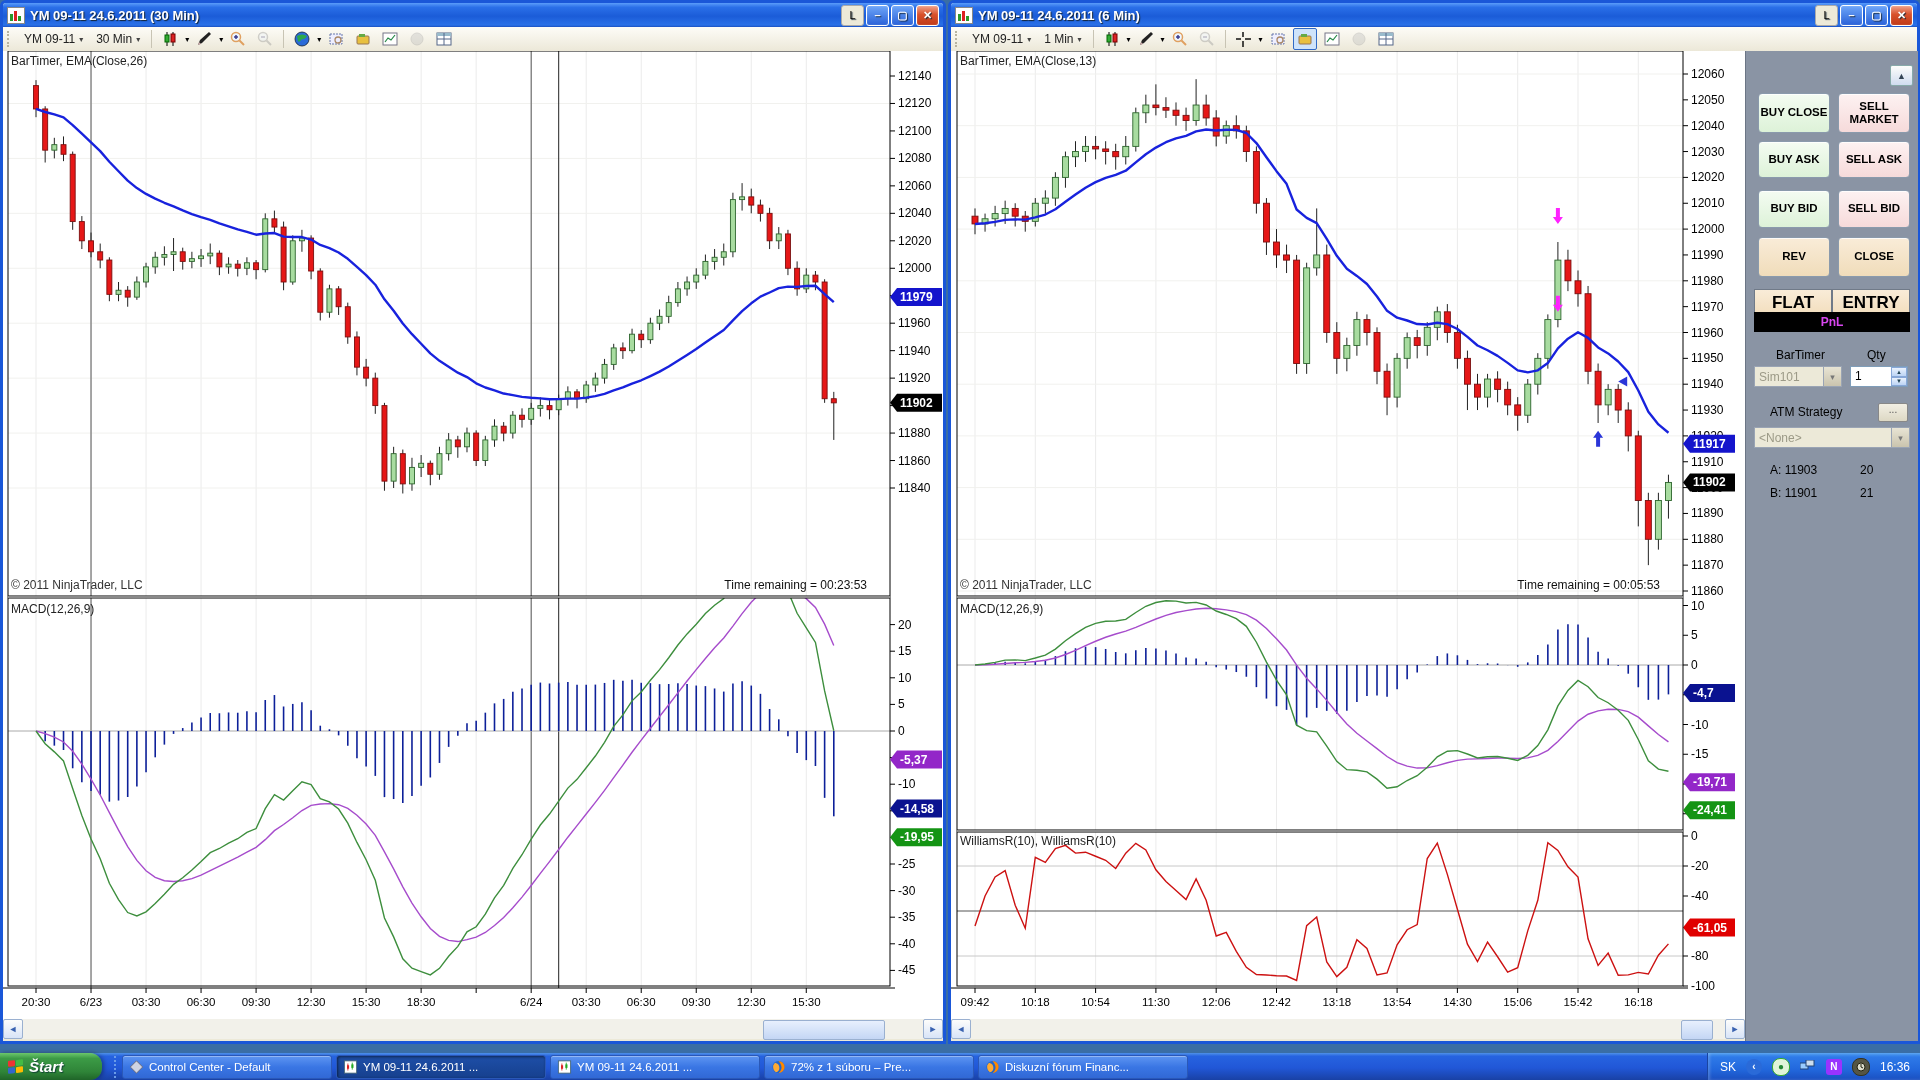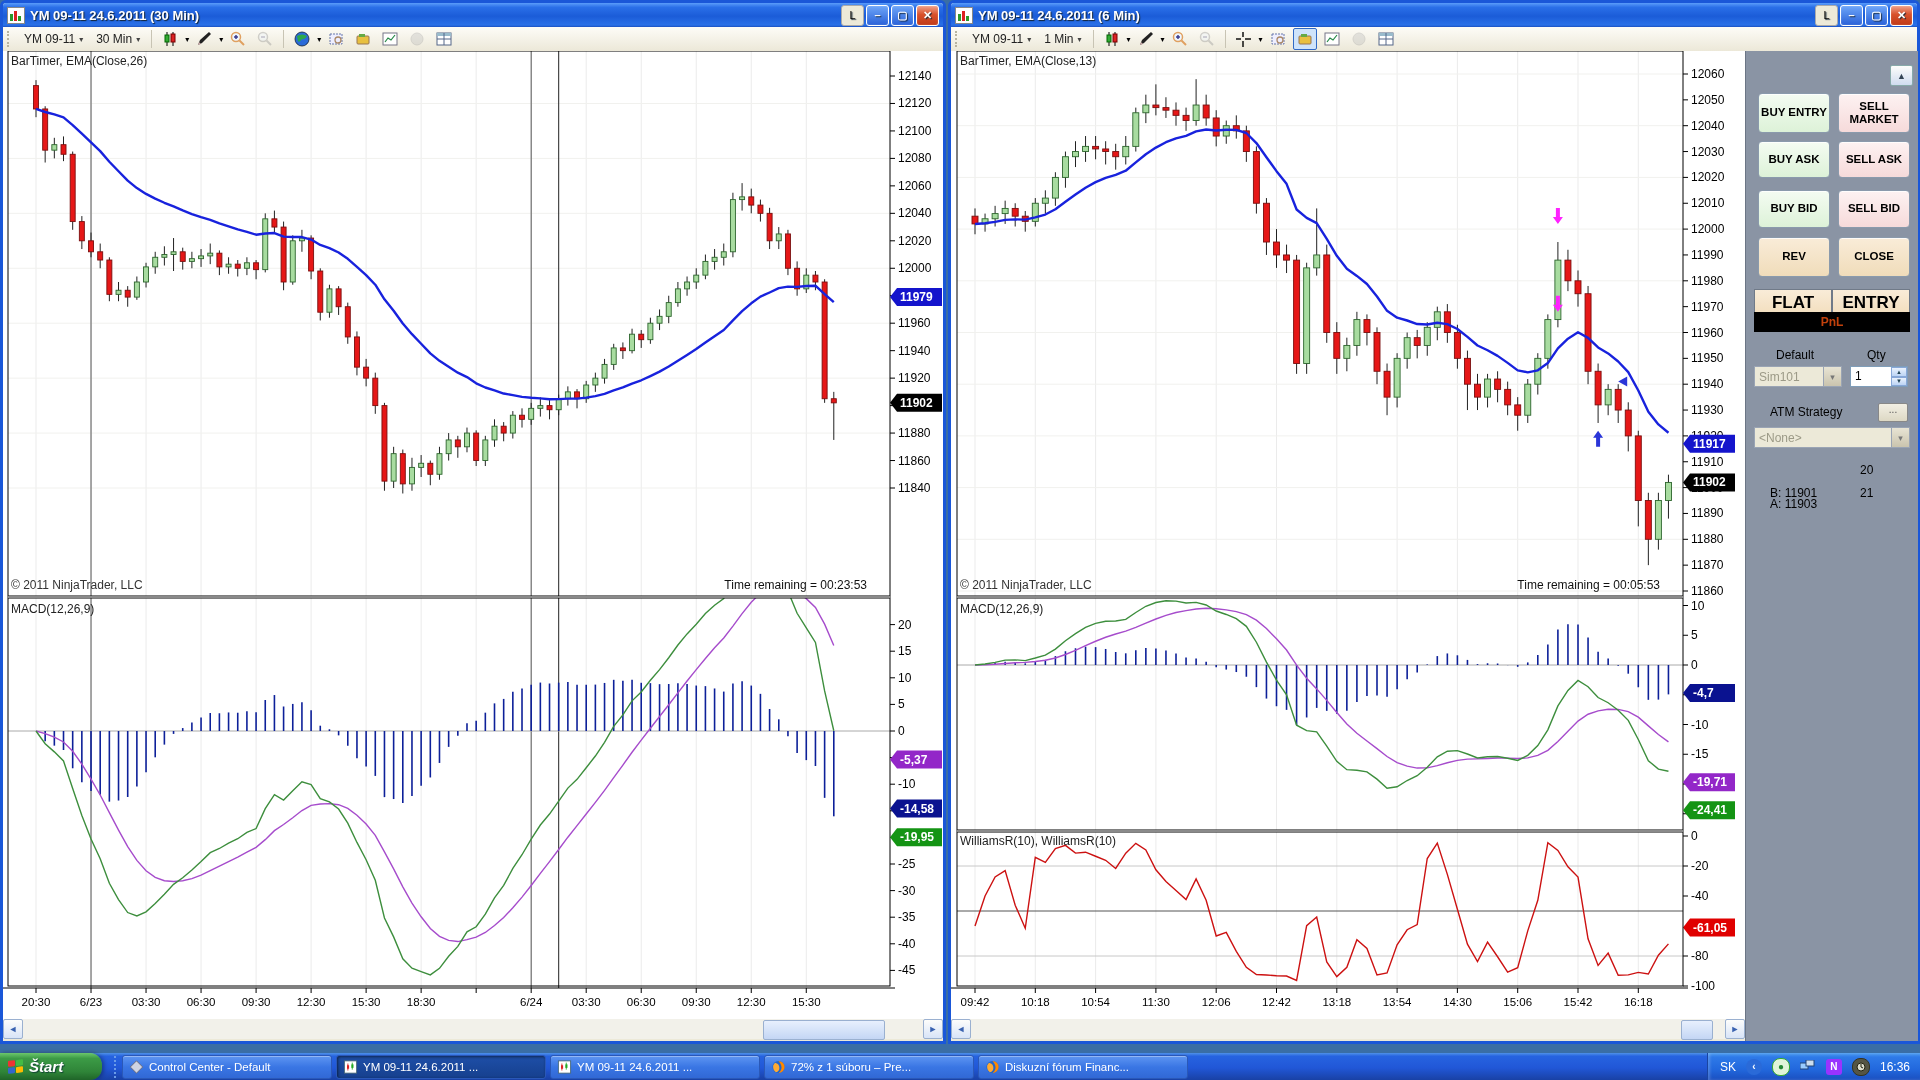--- a/index.html
+++ b/index.html
@@ -45,21 +45,21 @@
   .atm{position:absolute;background:#8a94a4;border-left:1px solid #6b7585;font-size:12px;}
   .trd{position:absolute;border:1px solid #8a9aac;border-radius:4px;font-size:11.5px;font-weight:bold;
     display:flex;align-items:center;justify-content:center;text-align:center;line-height:1.15;
     color:#000;box-shadow:inset 0 1px 0 #ffffffcc;}
   .trd.buy{background:linear-gradient(#f4fcf2,#ddf2d8);}
   .trd.sell{background:linear-gradient(#fdf2f2,#f6dada);}
   .trd.neu{background:linear-gradient(#f9ecd8,#f0dcba);}
   .fe-row{position:absolute;display:flex;}
   .fe-cell{flex:1;background:linear-gradient(#f9ecd8,#f2ddbc);border:1px solid #707a88;
     font-size:17px;font-weight:bold;text-align:center;padding:3px 0;}
-  .pnl{position:absolute;background:#000;color:#c2410c;font-weight:bold;font-size:12px;
+  .pnl{position:absolute;background:#000;color:#d946ef;font-weight:bold;font-size:12px;
     text-align:center;padding:3px 0;}
   .atm-lb{position:absolute;color:#000;font-size:12px;}
   .combo{position:absolute;height:21px;background:#ece9d8;border:1px solid #9aa4b4;
     display:flex;align-items:center;box-sizing:border-box;}
   .combo .ctext{flex:1;padding-left:4px;color:#9c9a87;font-size:12px;white-space:nowrap;overflow:hidden;}
   .combo .carr{width:17px;height:100%;background:linear-gradient(180deg,#e8e4d4,#cac4ae);
     border-left:1px solid #9aa4b4;color:#777;font-size:9px;display:flex;align-items:center;justify-content:center;}
   .spin{position:absolute;height:21px;background:#fff;border:1px solid #7f9db9;display:flex;box-sizing:border-box;}
   .spin .sval{flex:1;padding:2px 0 0 4px;font-size:12px;}
   .spin .sarrs{width:16px;display:flex;flex-direction:column;}
@@ -1095,53 +1095,53 @@
     <div class="hscroll" style="left:0;top:1016px;width:794px;">
       <span class="sb-btn">◄</span>
       <span class="sb-track">
           <span class="sb-thumb" style="left:710px;width:30px;"></span>
         </span>
       <span class="sb-btn">►</span>
     </div>
 
     <div class="atm" style="left:794px;top:48px;width:172px;height:990px;">
       <span class="scrollup" style="top:14px;right:5px;">▲</span>
-      <div class="trd buy" style="left:12px;top:42px;width:70px;height:38px;">BUY ENTRY</div>
+      <div class="trd buy" style="left:12px;top:42px;width:70px;height:38px;">BUY CLOSE</div>
       <div class="trd sell" style="left:92px;top:42px;width:70px;height:38px;">SELL MARKET</div>
       <div class="trd buy" style="left:12px;top:90px;width:70px;height:35px;">BUY ASK</div>
       <div class="trd sell" style="left:92px;top:90px;width:70px;height:35px;">SELL ASK</div>
       <div class="trd buy" style="left:12px;top:139px;width:70px;height:36px;">BUY BID</div>
       <div class="trd sell" style="left:92px;top:139px;width:70px;height:36px;">SELL BID</div>
       <div class="trd neu" style="left:12px;top:186px;width:70px;height:38px;">REV</div>
       <div class="trd neu" style="left:92px;top:186px;width:70px;height:38px;">CLOSE</div>
       <div class="fe-row" style="left:8px;top:238px;width:156px;">
         <span class="fe-cell">FLAT</span>
           <span class="fe-cell">ENTRY</span>
       </div>
       <div class="pnl" style="left:8px;top:261px;width:156px;">PnL</div>
-      <span class="atm-lb" style="left:30px;top:297px;">Default</span>
+      <span class="atm-lb" style="left:30px;top:297px;">BarTimer</span>
       <span class="atm-lb" style="left:121px;top:297px;">Qty</span>
       <div class="combo" style="left:8px;top:315px;width:88px;">
         <span class="ctext">Sim101</span>
           <span class="carr">▾</span>
       </div>
       <div class="spin" style="left:104px;top:315px;width:58px;">
         <span class="sval">1</span>
         <span class="sarrs">
             <div>▲</div>
             <div>▼</div>
           </span>
       </div>
       <span class="atm-lb" style="left:24px;top:354px;">ATM Strategy</span>
       <span class="dots-btn" style="right:10px;top:352px;">...</span>
       <div class="combo" style="left:8px;top:376px;width:156px;">
         <span class="ctext">&lt;None&gt;</span>
           <span class="carr">▾</span>
       </div>
-      <span class="atm-lb" style="left:24px;top:412px;margin-top:34px;">A: 11903</span>
+      <span class="atm-lb" style="left:24px;top:412px;">A: 11903</span>
       <span class="atm-lb" style="left:114px;top:412px;">20</span>
       <span class="atm-lb" style="left:24px;top:435px;">B: 11901</span>
       <span class="atm-lb" style="left:114px;top:435px;">21</span>
     </div>
   </div>
 
   <div class="taskbar">
     <div class="startbtn">
       <span class="flag">
         <i style="background:#e33;"></i>

